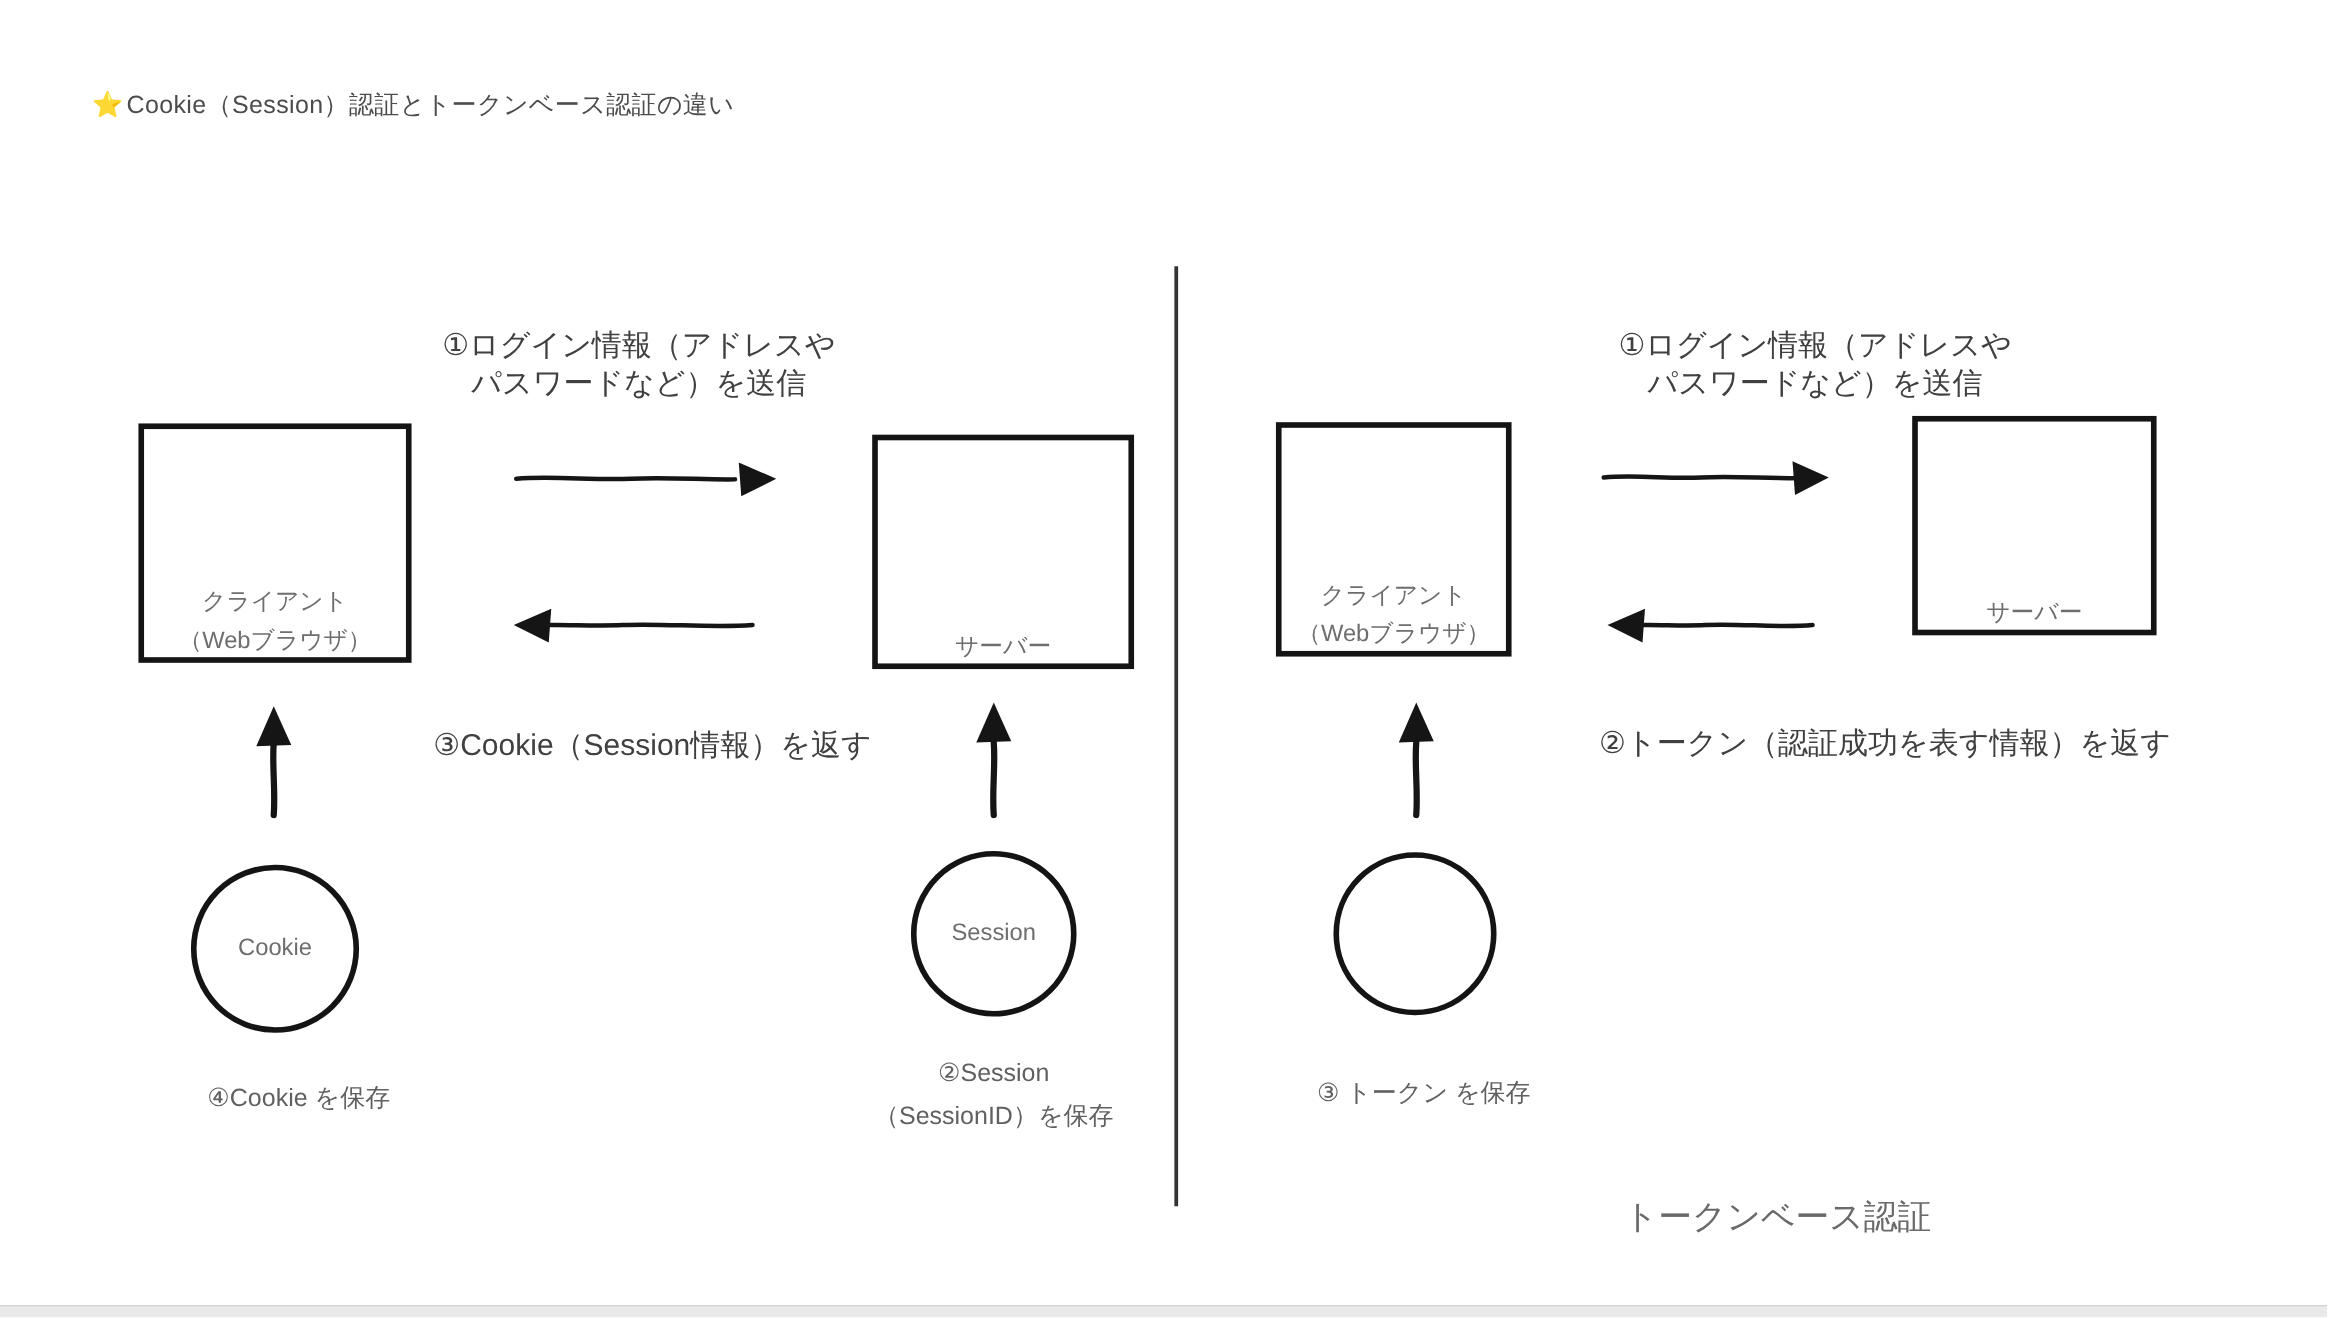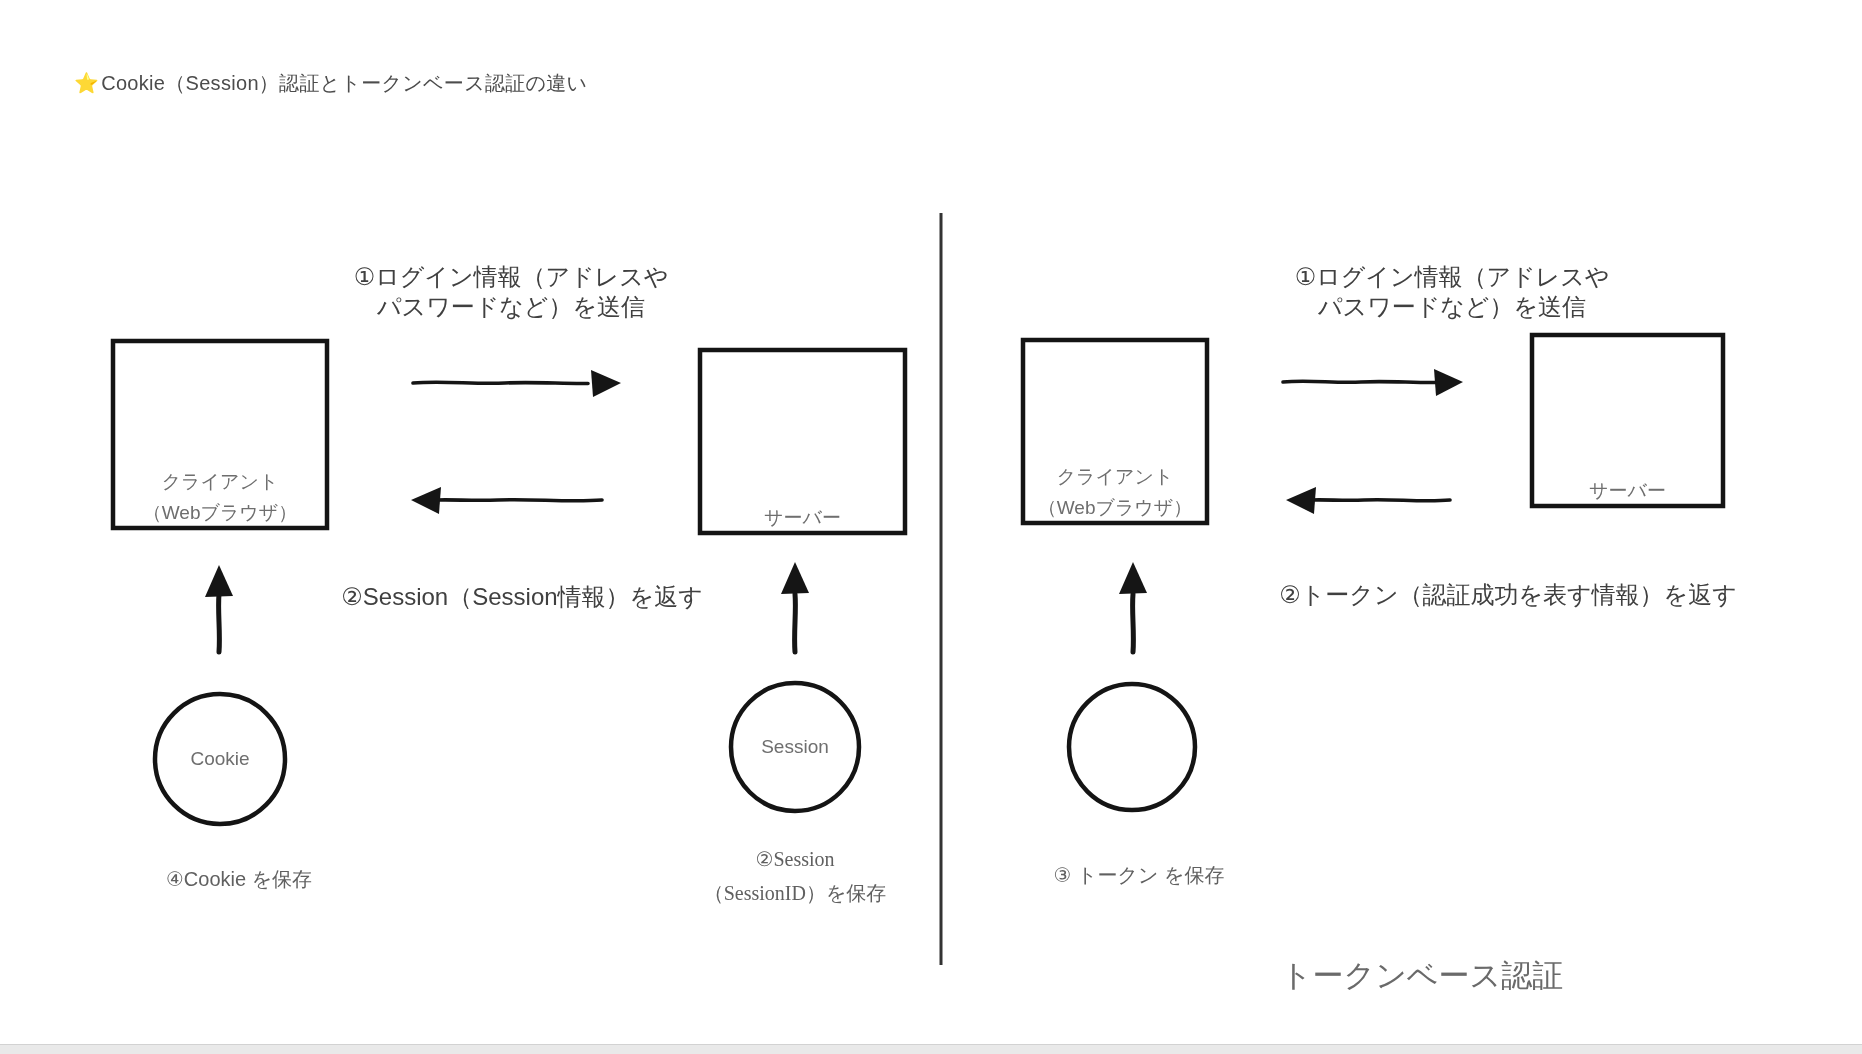--- a/index.html
+++ b/index.html
@@ -132,29 +132,29 @@
 
   <div class="box-label" style="left:113px; top:341px; width:214px; height:187px;">
     <div>クライアント</div>
     <div>（Webブラウザ）</div>
   </div>
 
   <div class="box-label" style="left:700px; top:350px; width:205px; height:183px;">
     <div>サーバー</div>
   </div>
 
-  <div class="txt centered" style="left:522px; top:582px;">②Session（Session情報）を返す</div>
+  <div class="txt centered" style="left:522px; top:582px;">③Cookie（Session情報）を返す</div>
 
   <div class="circle-label" style="left:155px; top:694px; width:130px; height:130px;">Cookie</div>
 
   <div class="circle-label" style="left:731px; top:683px; width:128px; height:128px;">Session</div>
 
   <div class="txt centered small-caption" style="left:239px; top:862px;">④Cookie を保存</div>
 
-  <div class="txt centered small-caption" style="left:795px; top:842px;font-family:Liberation Serif, serif;">
+  <div class="txt centered small-caption" style="left:795px; top:842px;">
     <div>②Session</div>
     <div>（SessionID）を保存</div>
   </div>
 
 
   <div class="txt centered" style="left:1452px; top:262px;">
     <div>①ログイン情報（アドレスや</div>
     <div>パスワードなど）を送信</div>
   </div>
 
@@ -165,17 +165,17 @@
 
   <div class="box-label" style="left:1532px; top:335px; width:191px; height:171px;">
     <div>サーバー</div>
   </div>
 
   <div class="txt centered" style="left:1508px; top:580px;">②トークン（認証成功を表す情報）を返す</div>
 
 
   <div class="txt centered small-caption" style="left:1139px; top:858px;">③ トークン を保存</div>
 
-  <div class="big-caption" style="left:1422px; top:955px; font-size:31px;">トークンベース認証</div>
+  <div class="big-caption" style="left:1422px; top:955px; font-size:27px;">トークンベース認証</div>
 
   <div class="bottom-bar"></div>
 
 </div>
 
 </body></html>

